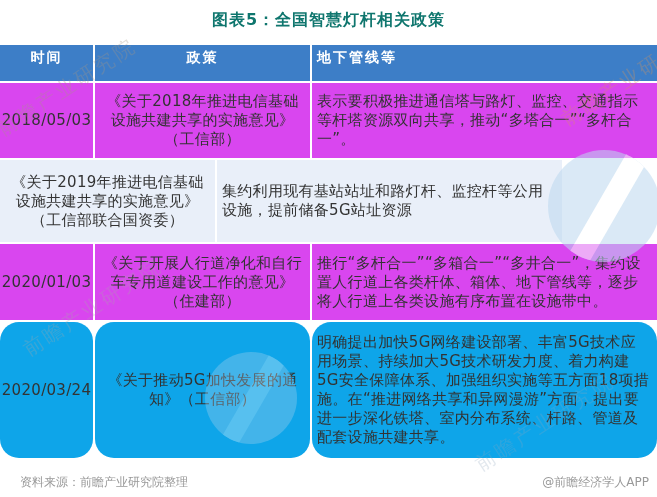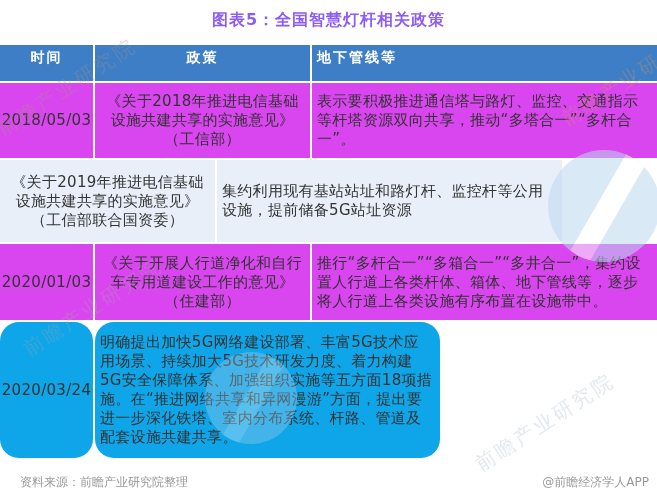--- a/index.html
+++ b/index.html
@@ -9,21 +9,21 @@
     background:#ffffff;
     font-family:"DejaVu Sans","Liberation Sans",sans-serif;
     overflow:hidden;
     color:#333333;
   }
   .title {
     padding-top:10px;
     text-align:center;
     font-size:16px;
     font-weight:bold;
-    color:#8b5cf6;
+    color:#0f766e;
     letter-spacing:1px;
   }
   .tbl { margin-top:14px; position:relative; z-index:1; }
   .tr { display:flex; gap:2px; margin-top:2px; }
   .tr:first-child { margin-top:0; }
   .td {
     display:flex;
     align-items:center;
     justify-content:center;
     box-sizing:border-box;
@@ -114,20 +114,21 @@
     </div>
 
     <div class="tr r3">
       <div class="td c1">2020/01/03</div>
       <div class="td c2">《关于开展人行道净化和自行车专用道建设工作的意见》（住建部）</div>
       <div class="td c3">推行“多杆合一”“多箱合一”“多井合一”，集约设置人行道上各类杆体、箱体、地下管线等，逐步将人行道上各类设施有序布置在设施带中。</div>
     </div>
 
     <div class="tr r4">
       <div class="td c1">2020/03/24</div>
+      <div class="td c2">《关于推动5G加快发展的通知》（工信部）</div>
       <div class="td c3">明确提出加快5G网络建设部署、丰富5G技术应用场景、持续加大5G技术研发力度、着力构建5G安全保障体系、加强组织实施等五方面18项措施。在“推进网络共享和异网漫游”方面，提出要进一步深化铁塔、室内分布系统、杆路、管道及配套设施共建共享。</div>
     </div>
 
   </div>
 
   <div class="footer">
     <span>资料来源：前瞻产业研究院整理</span>
     <span>@前瞻经济学人APP</span>
   </div>
 

